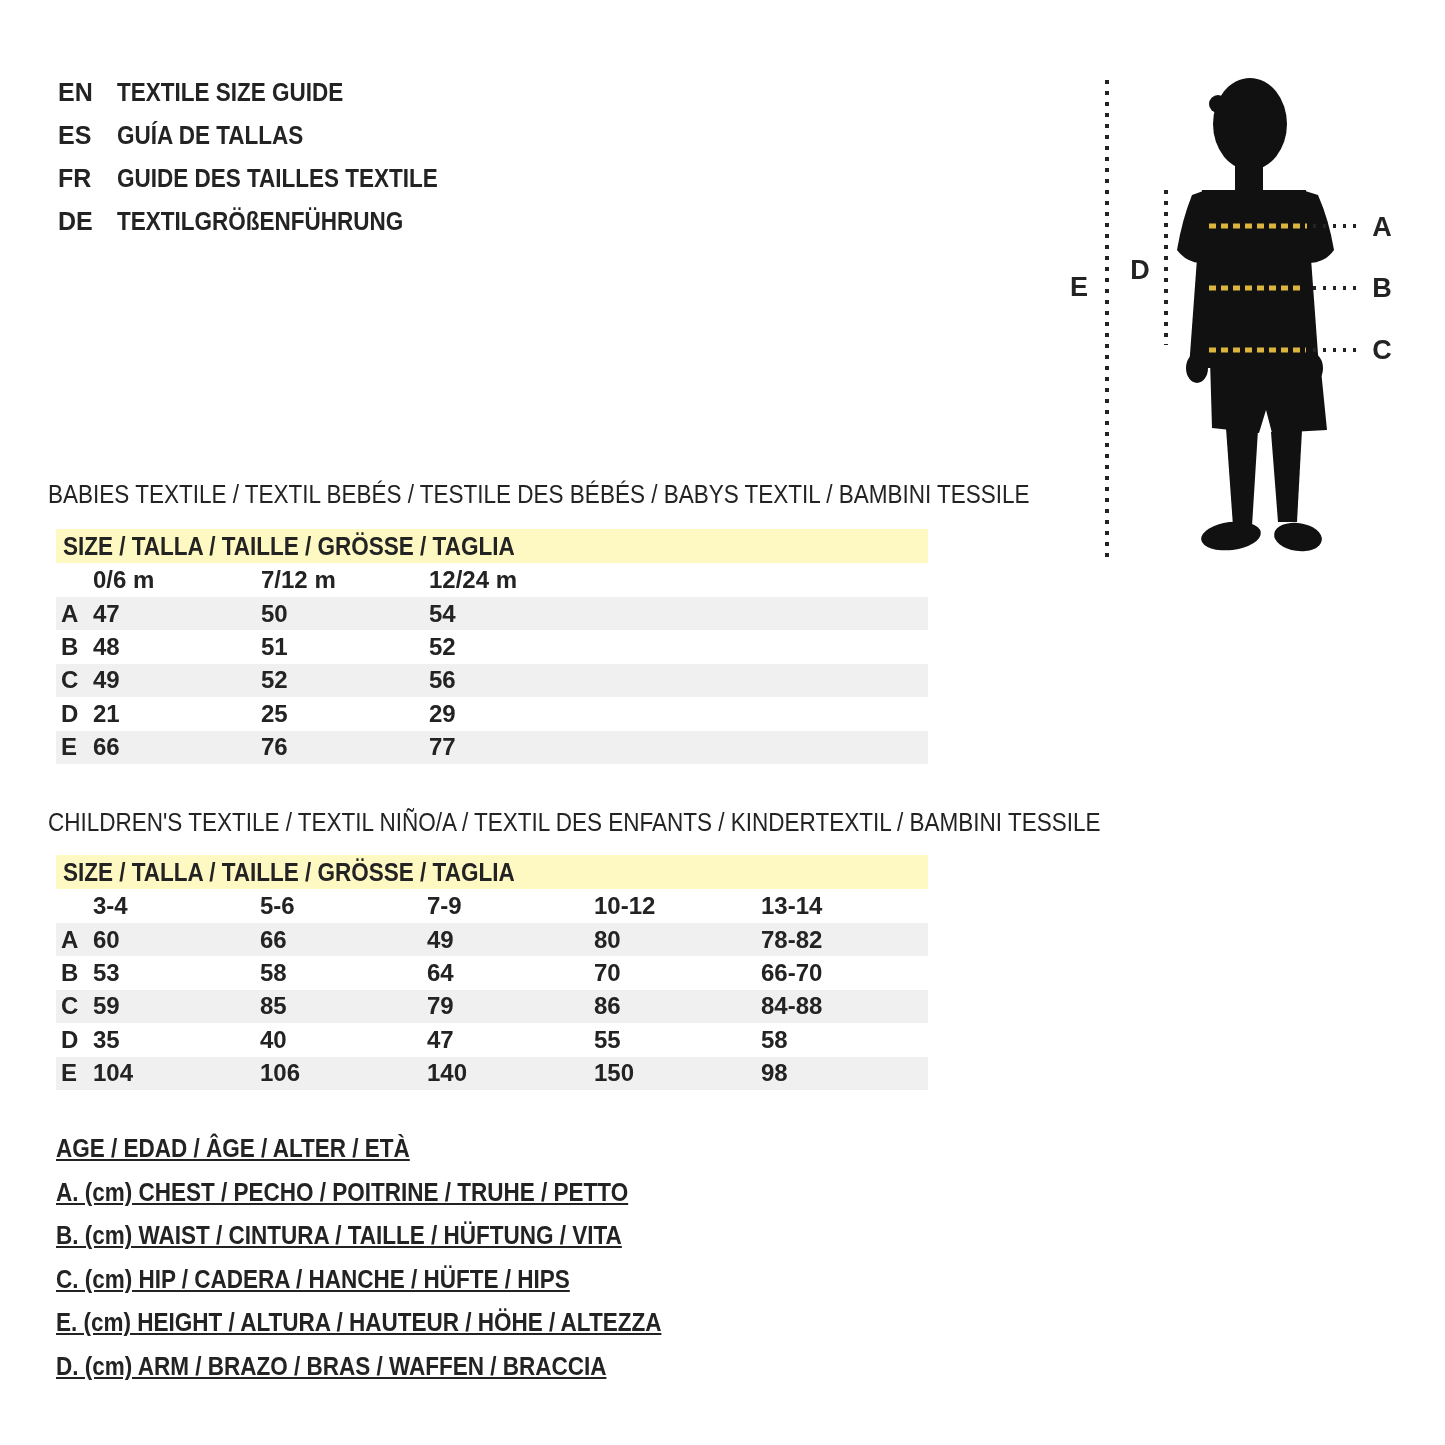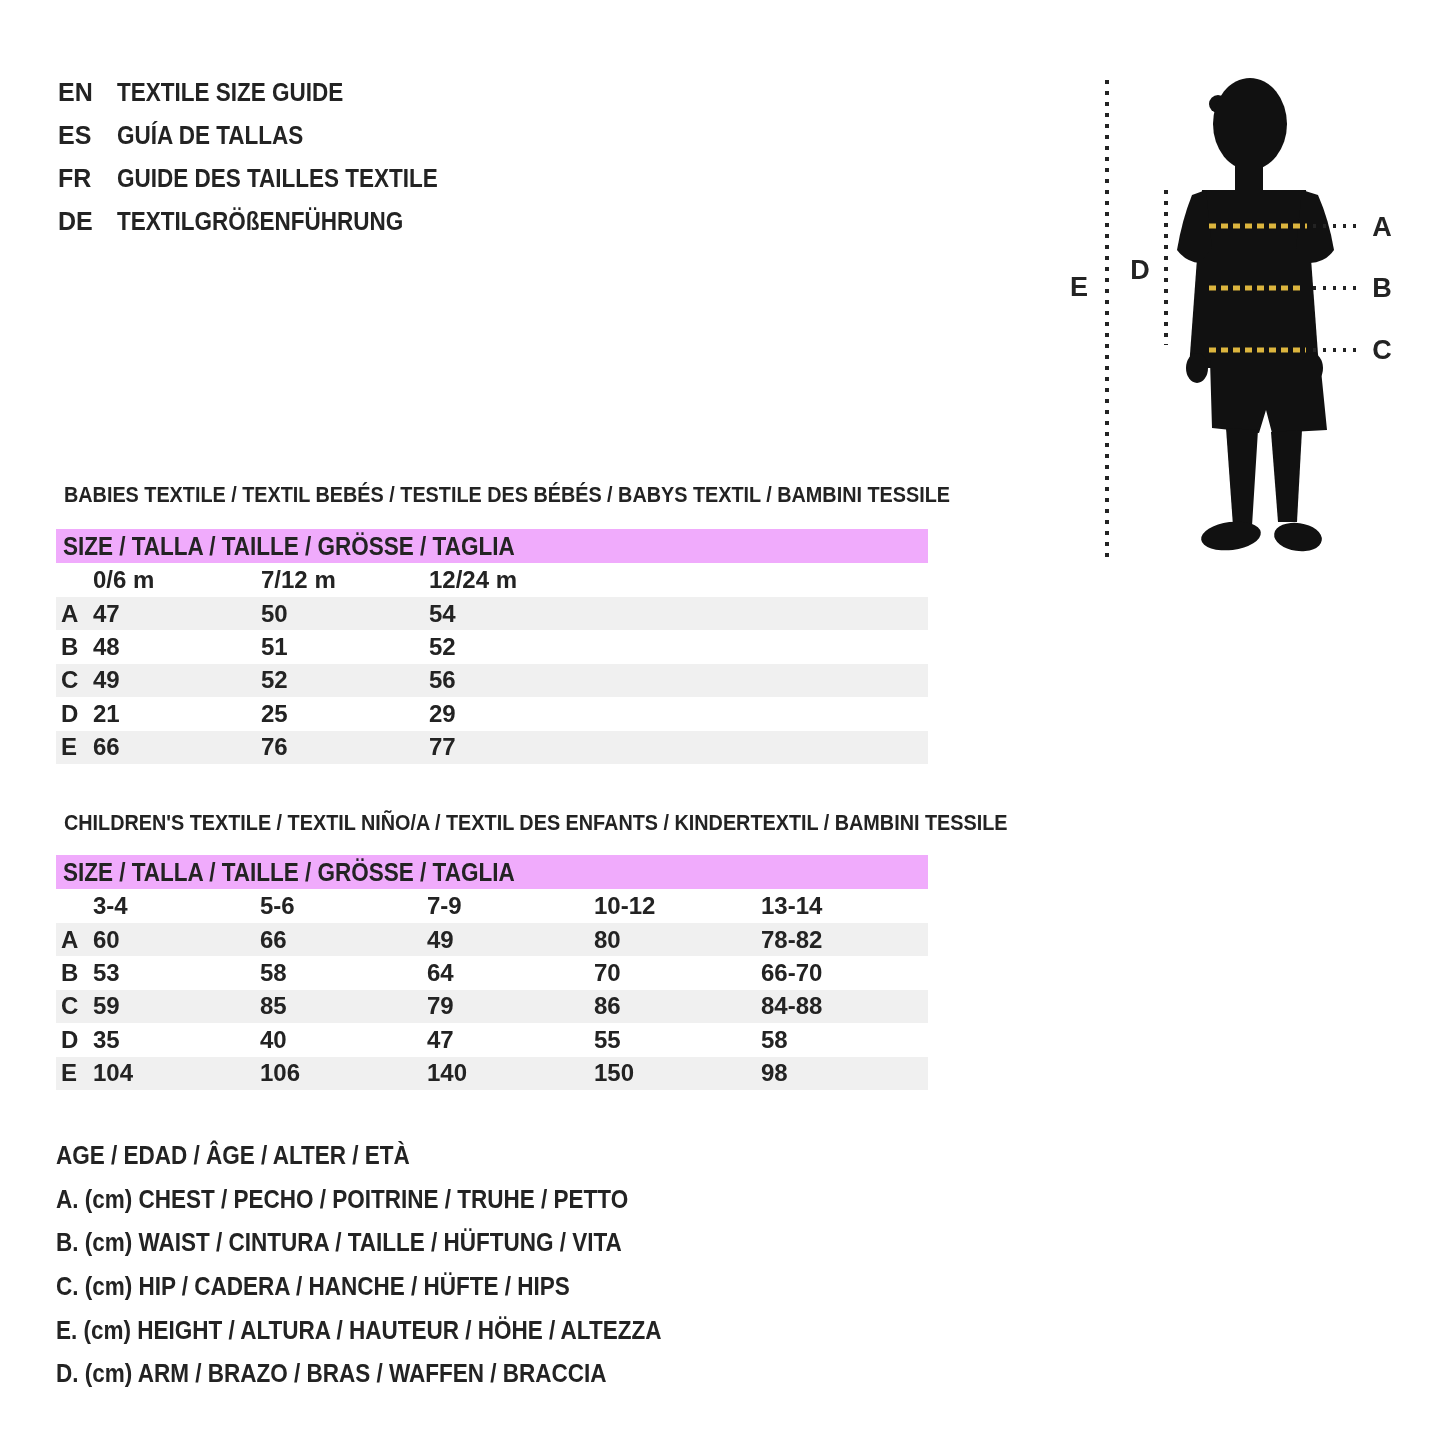--- a/index.html
+++ b/index.html
@@ -6,32 +6,32 @@
   .page{
     position:relative;width:1445px;height:1445px;background:#ffffff;overflow:hidden;
     font-family:"Liberation Sans",sans-serif;color:#232323;
   }
   .cond{display:inline-block;transform:scaleX(0.9);transform-origin:0 50%;white-space:nowrap;}
   
   .lang-block{position:absolute;left:58px;top:71px;font-size:25px;font-weight:700;}
   .lang-row{display:flex;height:43px;align-items:center;}
   .lang-code{width:59px;flex:0 0 59px;}
   
-  .section-title{position:absolute;left:64px;height:25px;font-size:22px;font-weight:700;line-height:25px;}
+  .section-title{position:absolute;left:48px;height:25px;font-size:25px;font-weight:400;line-height:25px;}
   
   .table{position:absolute;left:56px;width:872px;font-size:24px;font-weight:700;}
-  .sizebar{height:34px;background:#f0abfc;display:flex;align-items:center;padding-left:7px;box-sizing:border-box;font-size:25px;}
+  .sizebar{height:34px;background:#fef9c3;display:flex;align-items:center;padding-left:7px;box-sizing:border-box;font-size:25px;}
   .subheader{display:flex;height:34px;align-items:center;}
   .trow{display:flex;height:33.4px;align-items:center;}
   .light{background:#f0f0f0;}
   .rowlabel{width:37px;flex:0 0 37px;padding-left:5px;box-sizing:border-box;text-align:left;}
   .cell.col{text-align:left;flex:0 0 auto;}
   
   .legend{position:absolute;left:56px;top:1134px;font-size:25px;font-weight:700;}
-  .legend-line{height:43.6px;display:flex;align-items:center;}
+  .legend-line{height:43.6px;display:flex;align-items:flex-start;text-decoration:underline;}
   
   .figure{position:absolute;left:1040px;top:60px;width:405px;height:520px;}
   .figure text{font-family:"Liberation Sans",sans-serif;font-weight:700;font-size:27px;fill:#232323;}
 </style>
 </head>
 <body>
 
 <div class="page">
 
   <div class="lang-block">

